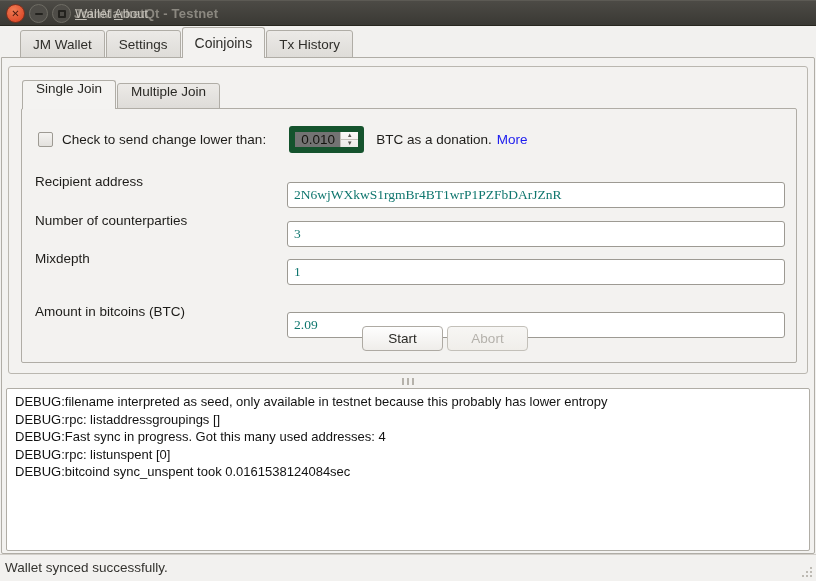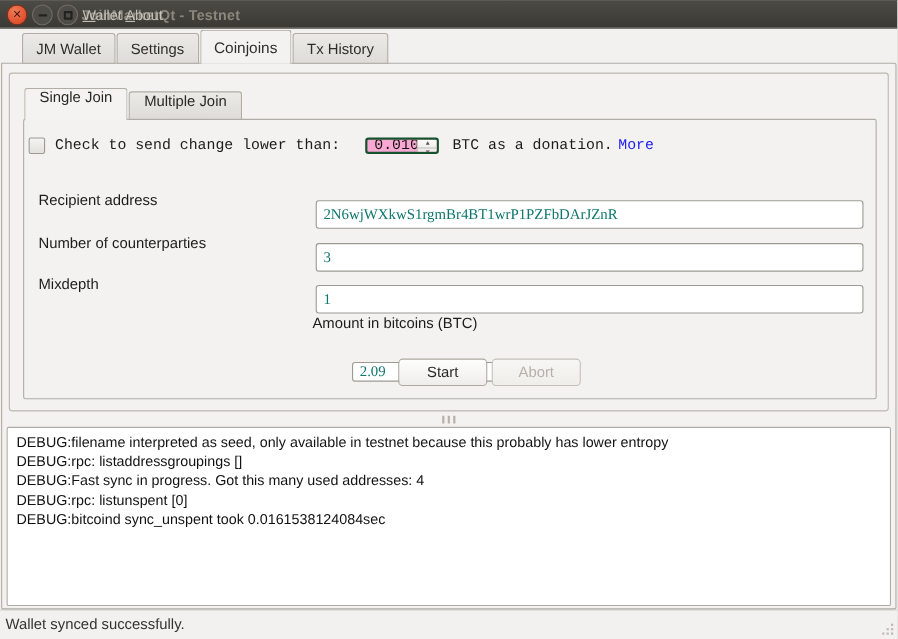--- a/index.html
+++ b/index.html
@@ -71,31 +71,31 @@
     border:1px solid #b0ada6;border-radius:3px 3px 0 0;
     font-size:13.5px;margin-right:1px;cursor:default;
   }
   .itab.active{height:29px;background:#f4f3f1;border-bottom:none;}
   .inner-pane{
     position:absolute;left:12px;top:41px;width:776px;height:255px;
     border:1px solid #b0ada6;border-radius:2px;background:#f3f2f0;z-index:1;
   }
   
   .donation-row{
-    position:absolute;left:4px;top:16px;right:10px;height:28px;
-    display:flex;font-size:13.5px;color:#1d1c19;font-family:Liberation Mono, monospace;
+    position:absolute;left:16px;top:16px;right:10px;height:28px;
+    display:flex;align-items:center;font-size:13.5px;color:#1d1c19;
   }
   .checkbox{
     width:15px;height:15px;border:1px solid #9d9a93;border-radius:2px;
     background:linear-gradient(#f4f3f1,#e3e1dd);flex:0 0 auto;cursor:default;
   }
   .donation-label{margin-left:9px;}
   .spinbox{
-    margin-left:23px;display:flex;height:15px;border:2px solid #14532d;border-radius:3px;
-    background:#f9a8d4;overflow:hidden;
+    margin-left:23px;display:flex;height:27px;border:6px solid #14532d;border-radius:3px;
+    background:#737373;overflow:hidden;
   }
   .spinbox input{
     width:45px;border:none;outline:none;padding:0 0 0 6px;font-size:13.5px;
     font-family:inherit;color:#15140f;background:transparent;
   }
   .spin-btns{
     display:flex;flex-direction:column;width:18px;border-left:1px solid #c4c1bb;
     background:linear-gradient(#fbfaf9,#eceae7);
   }
   .spin-btn{
@@ -108,21 +108,21 @@
   
   .form-row{
     position:absolute;left:13px;right:11px;height:26px;
     display:flex;align-items:center;
   }
   .form-row .flabel{width:252px;font-size:13.5px;color:#1d1c19;flex:0 0 auto;}
   .form-row input{
     flex:1;height:26px;border:1px solid #9d9a93;border-radius:3px;background:#fff;
     padding:0 6px;font-size:13.5px;font-family:Liberation Serif, serif;color:#0f766e;outline:none;margin-top:28px;
   }
-  .row0{top:59px;} .row1{top:98px;} .row2{top:136px;justify-content:space-between;} .row3{top:177px;flex-direction:column;}
+  .row0{top:59px;} .row1{top:98px;} .row2{top:136px;justify-content:space-between;} .row3{top:189px;}
   
   .btn{
     position:absolute;top:217px;width:81px;height:25px;
     display:flex;align-items:center;justify-content:center;
     border:1px solid #aeaaa3;border-radius:4px;
     background:linear-gradient(#fefefe,#efedea);
     font-size:13.5px;color:#2a2925;cursor:default;
   }
   .btn.start{left:340px;}
   .btn.abort{left:425px;color:#b4b1ab;background:linear-gradient(#f7f6f4,#f0eeea);border-color:#c3c0b9;}

